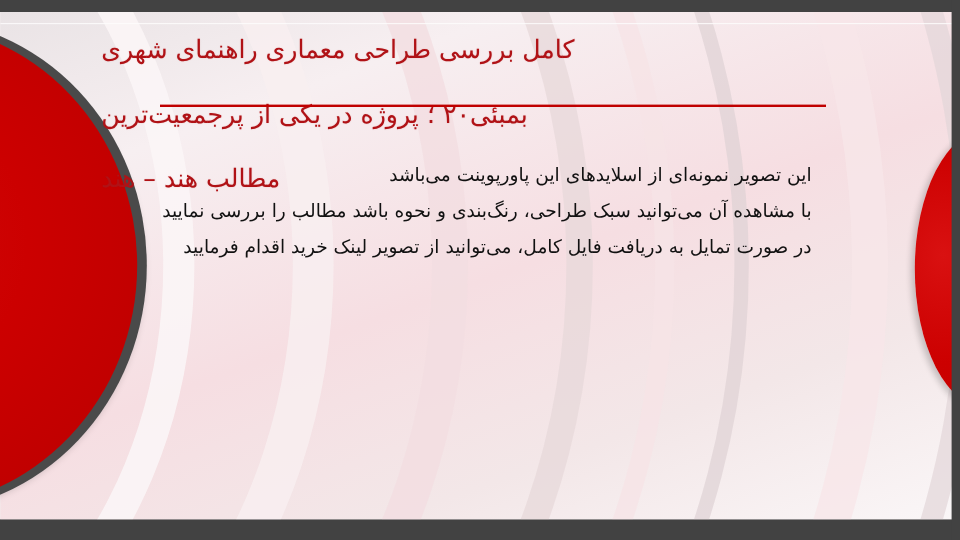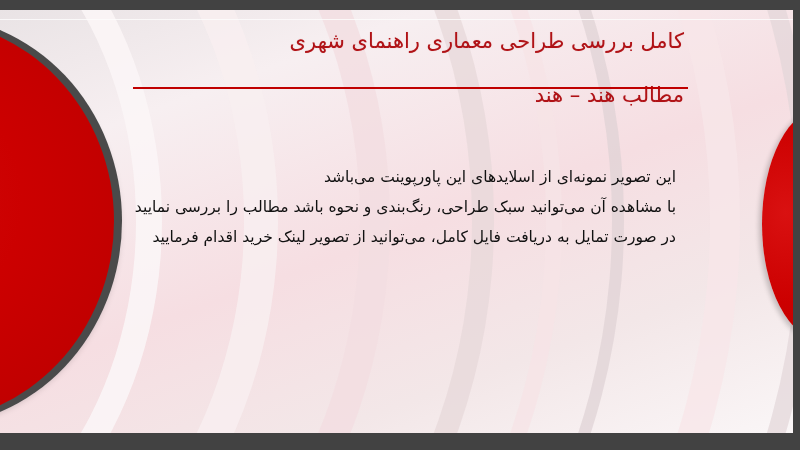--- a/index.html
+++ b/index.html
@@ -94,21 +94,21 @@
   .frame-hairline-top{
     position:absolute;left:0;top:10px;width:794px;height:1px;background:#fdfbfb;opacity:.85;
   }
 
   
   .title-block{
     position:absolute;
     right:110px;
     top:-8px;
     width:600px;
-    text-align:right;
+    text-align:left;
     color:#b01216;
     font-size:21px;
     line-height:27px;
     font-weight:400;
     direction:rtl;
     white-space:pre-line;
     text-shadow:0 0 1px rgba(176,18,22,.25);
   }
   .title-line{display:block;}
 
@@ -124,21 +124,20 @@
   .body-block{
     position:absolute;
     right:118px;
     top:122px;
     width:620px;
     text-align:right;
     direction:rtl;
     color:#111111;
     font-size:15.5px;
     line-height:30px;
-    margin-top:31px;
   }
   .body-line{display:block; white-space:nowrap;}
 </style>
 </head>
 <body>
 
 <div class="slide">
 
   <div class="canvas">
 
@@ -157,20 +156,21 @@
     </div>
 
     <div class="red-left-shadow"></div>
     <div class="red-left-border"></div>
     <div class="red-left"></div>
 
     <div class="red-right"></div>
 
     <div class="title-block">
       <span class="title-line">کامل بررسی طراحی معماری راهنمای شهری</span>
+      <span class="title-line">بمبئی۲۰ ؛ پروژه در یکی از پرجمعیت‌ترین</span>
       <span class="title-line">مطالب هند – هند</span>
     </div>
 
     <div class="title-rule"></div>
 
     <div class="body-block">
       <span class="body-line">این تصویر نمونه‌ای از اسلایدهای این پاورپوینت می‌باشد</span>
       <span class="body-line">با مشاهده آن می‌توانید سبک طراحی، رنگ‌بندی و نحوه باشد مطالب را بررسی نمایید</span>
       <span class="body-line">در صورت تمایل به دریافت فایل کامل، می‌توانید از تصویر لینک خرید اقدام فرمایید</span>
     </div>

